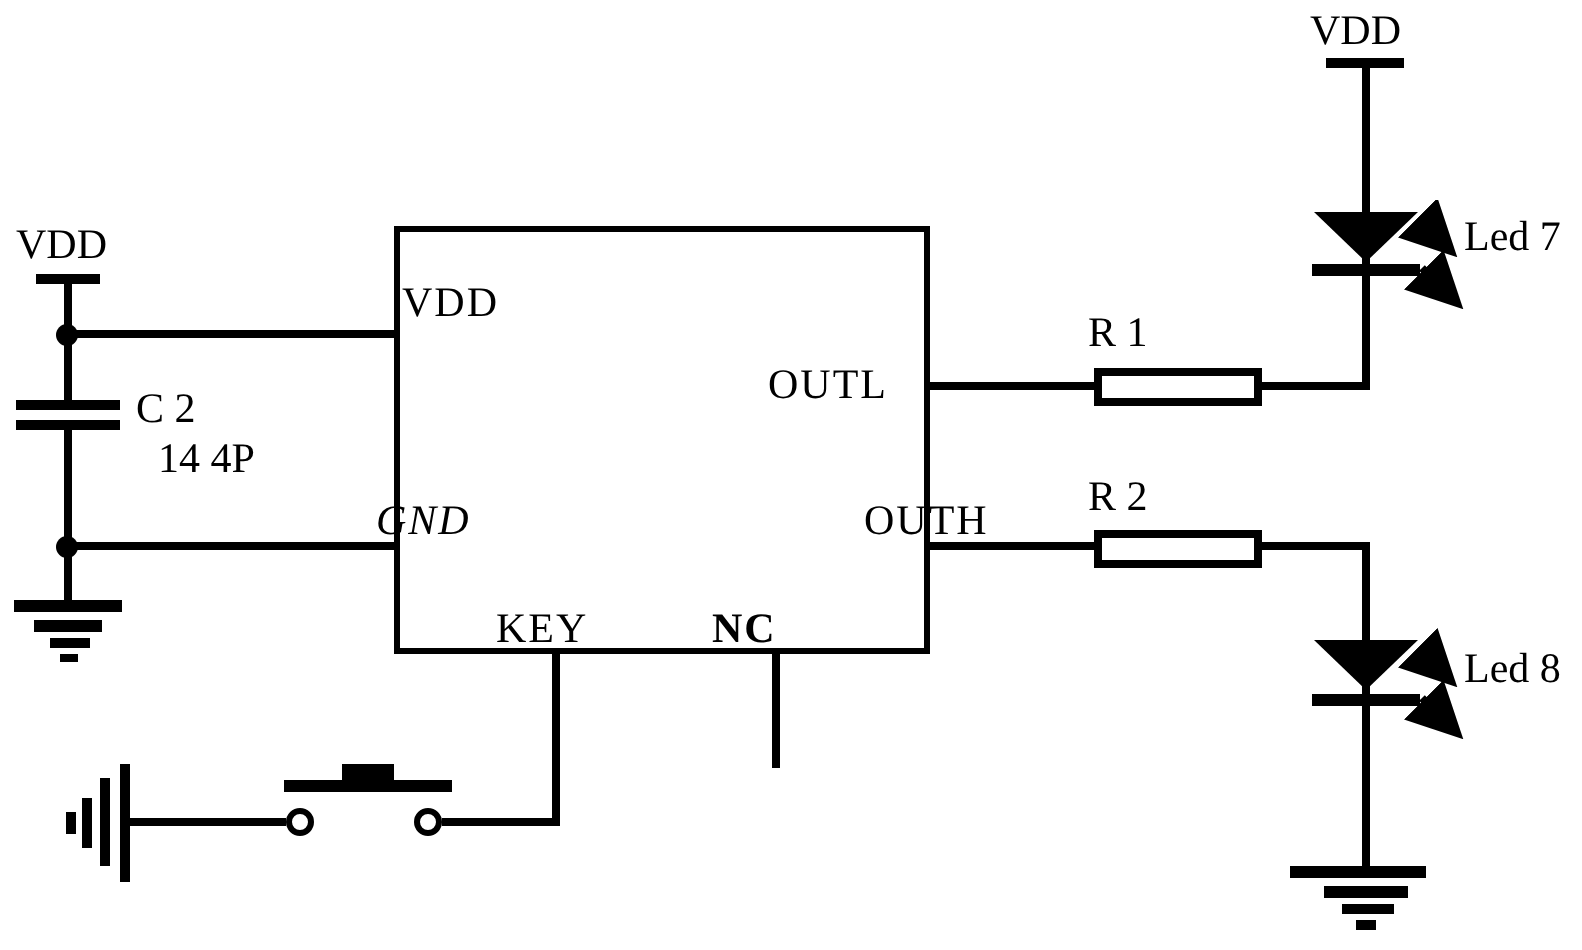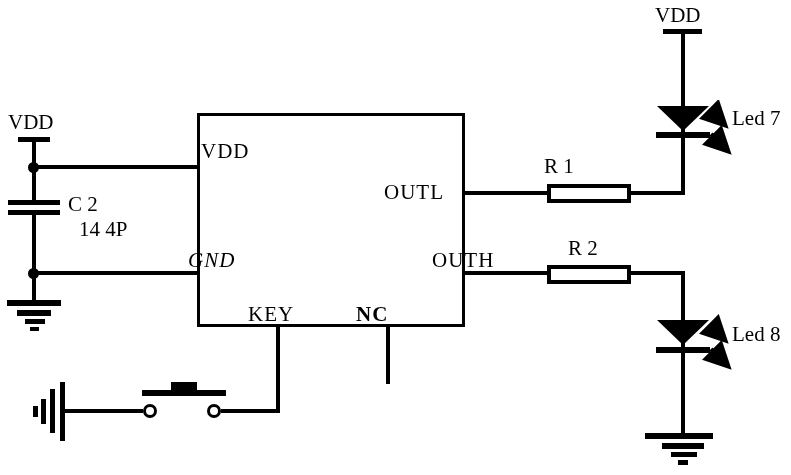--- a/index.html
+++ b/index.html
@@ -70,21 +70,21 @@
     <div class="circ" style="left:207px;top:404px;"></div>
   </div>
   <div class="w" style="left:221px;top:409px;width:59px;height:4px;"></div>
 
   <div class="w" style="left:465px;top:191px;width:83px;height:4px;"></div>
   <span class="lbl" style="left:544px;top:156px;">R 1</span>
   <div class="res" style="left:547px;top:184px;width:84px;height:19px;"></div>
   <div class="w" style="left:631px;top:191px;width:54px;height:4px;"></div>
 
   <div class="w" style="left:465px;top:271px;width:83px;height:4px;"></div>
-  <span class="lbl" style="left:568px;top:238px;">R 2</span>
+  <span class="lbl" style="left:544px;top:238px;">R 2</span>
   <div class="res" style="left:547px;top:265px;width:84px;height:19px;"></div>
   <div class="w" style="left:631px;top:271px;width:54px;height:4px;"></div>
 
   <span class="lbl" style="left:655px;top:5px;">VDD</span>
   <div class="w" style="left:663px;top:29px;width:39px;height:5px;"></div>
   <div class="w" style="left:681px;top:33px;width:4px;height:162px;"></div>
 
   <svg style="left:650px;top:100px;" width="90" height="62" viewBox="0 0 90 62">
     <defs>
       <marker id="ah2" markerWidth="7" markerHeight="7" refX="5" refY="3.5" orient="auto">

